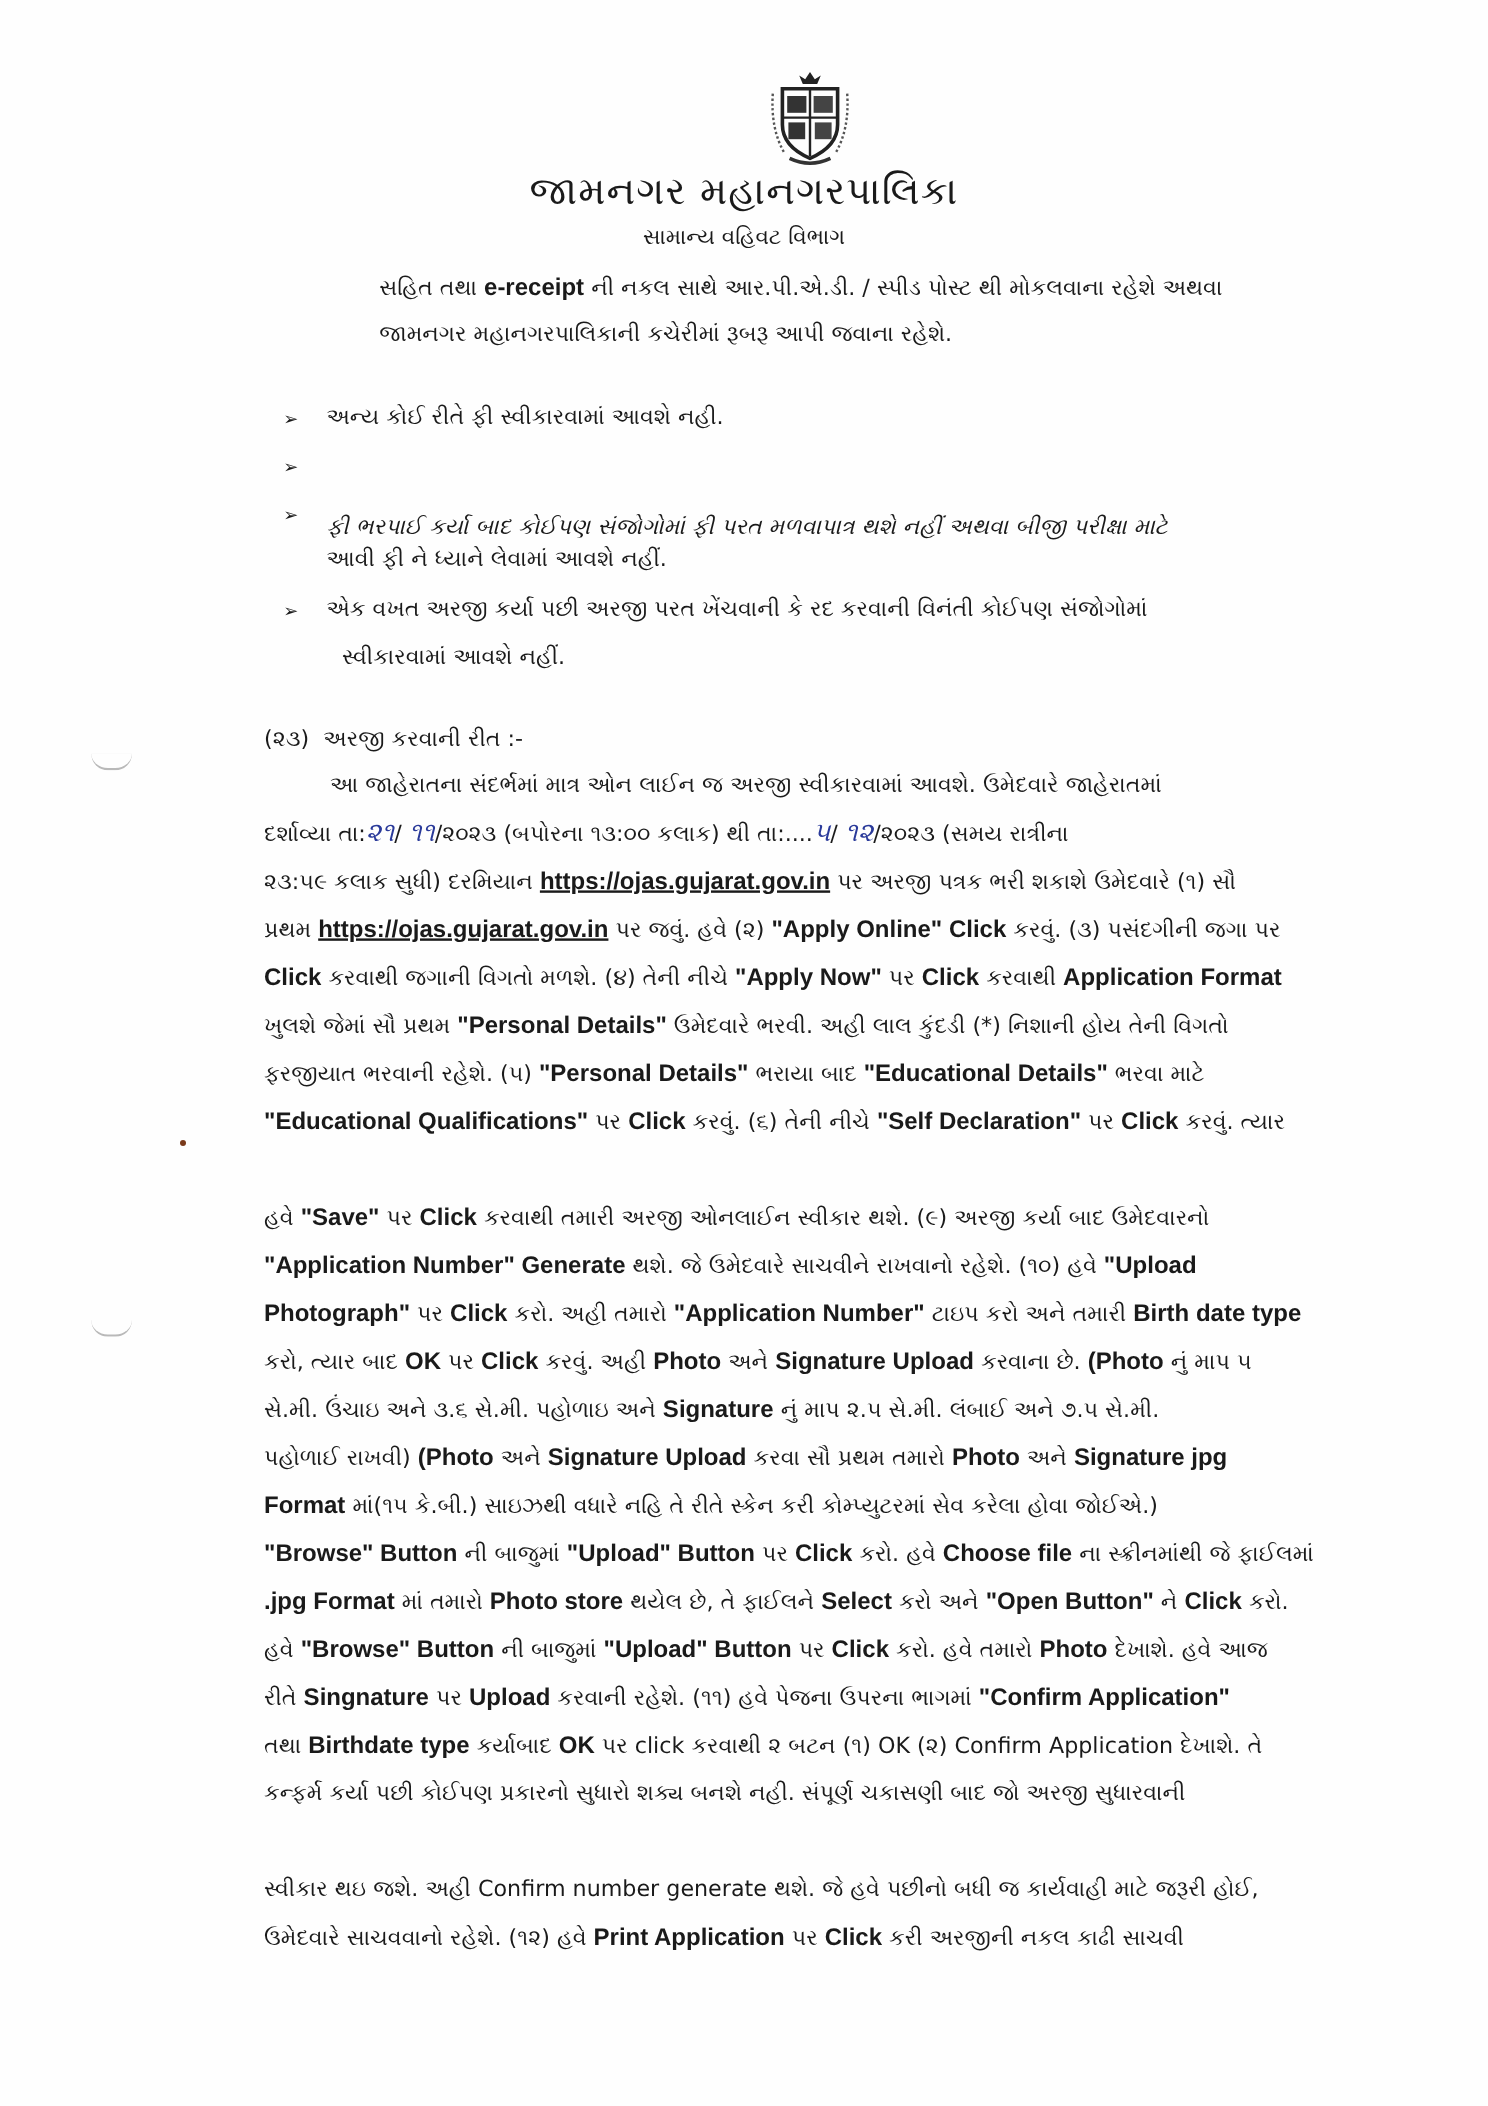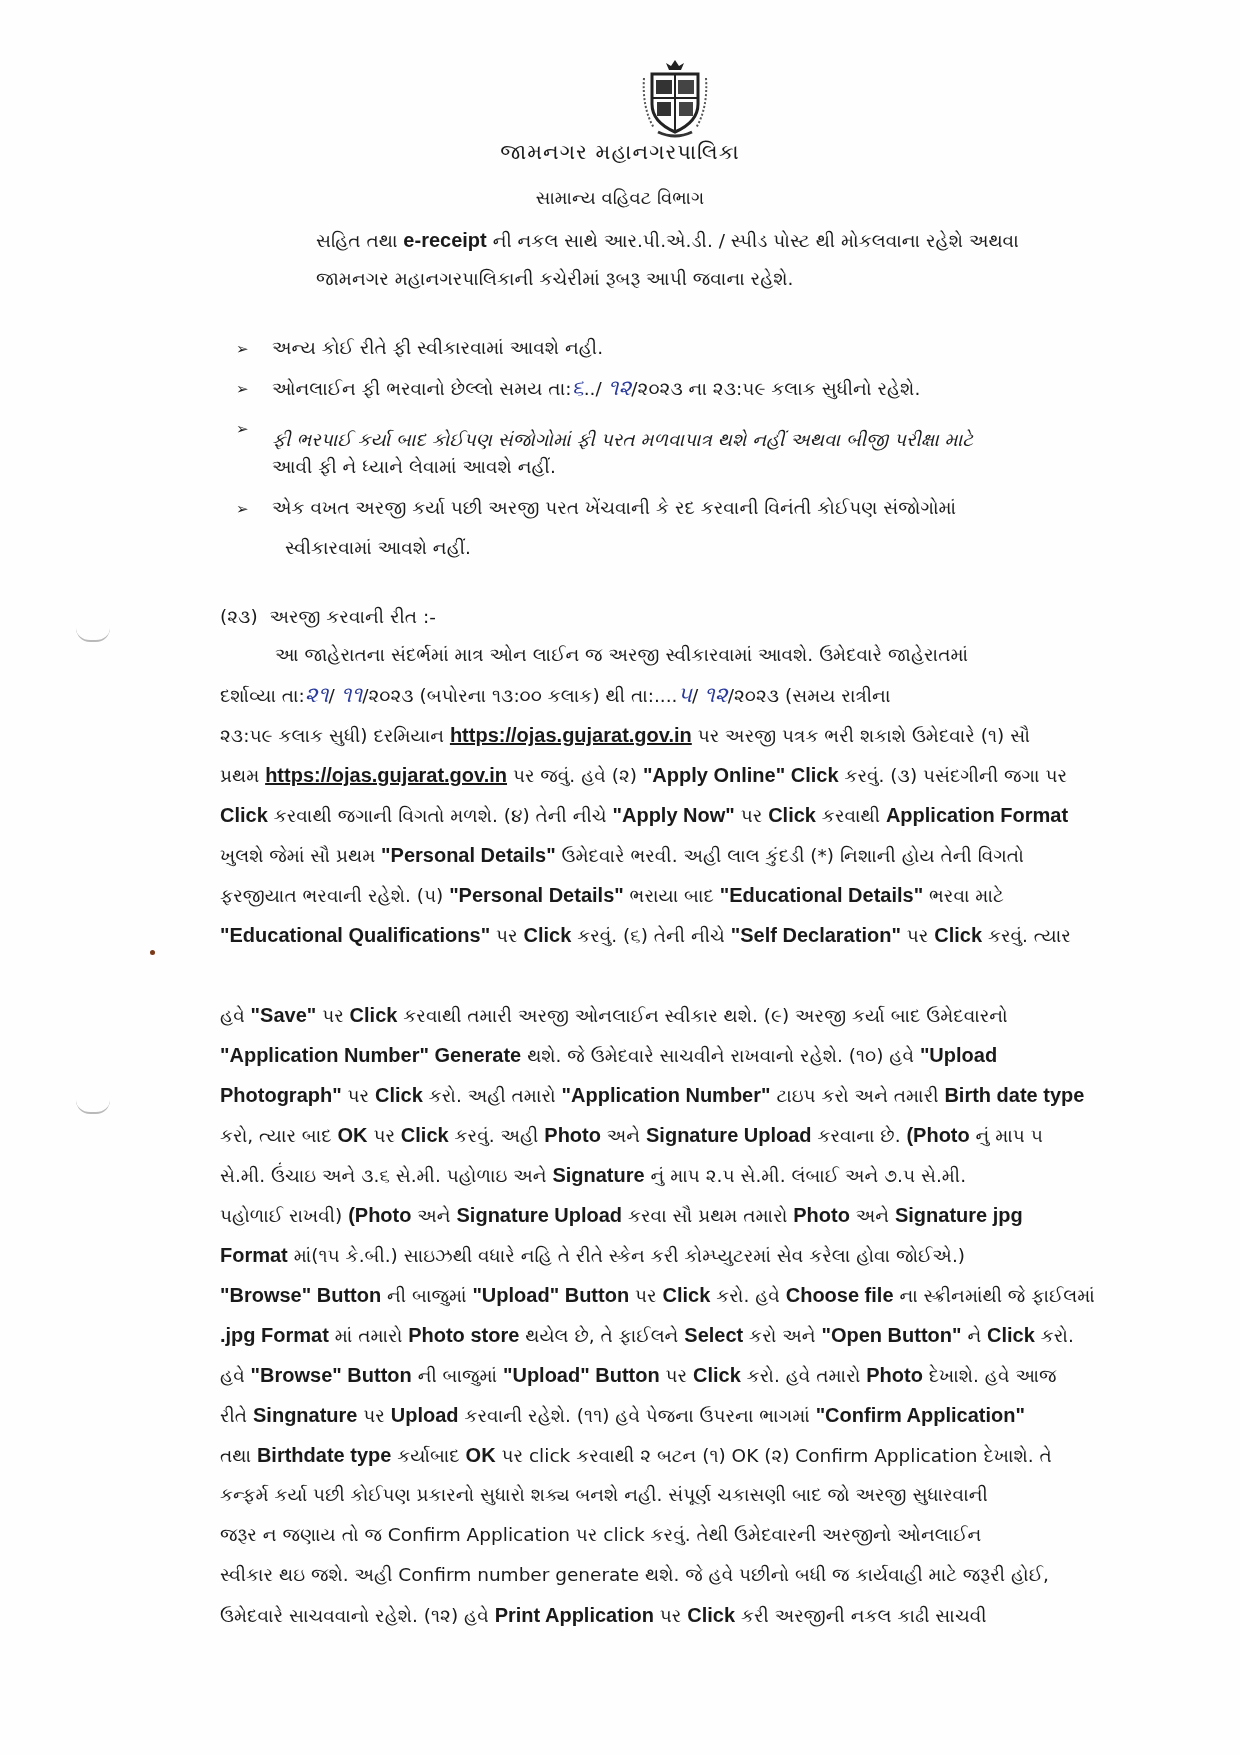--- a/index.html
+++ b/index.html
@@ -3,21 +3,21 @@
 <meta charset="utf-8">
 <style>
   html, body { margin: 0; padding: 0; }
   body {
     width: 1240px; height: 1755px; background: #fefefe; position: relative;
     overflow: hidden; color: #1a1a1a;
     font-family: "DejaVu Sans", "Liberation Sans", sans-serif;
   }
   .page { position: absolute; left: 0; top: 0; width: 1240px; height: 1755px; }
   .emblem { position: absolute; left: 640px; top: 58px; width: 70px; height: 82px; }
-  .org-title { position: absolute; left: 0; width: 1240px; top: 140px; text-align: center; font-size: 21px; letter-spacing: 1px; }
+  .org-title { position: absolute; left: 0; width: 1240px; top: 140px; text-align: center; font-size: 32px; letter-spacing: 1px; }
   .dept-title { position: absolute; left: 0; width: 1240px; top: 187px; text-align: center; font-size: 18px; }
   .line { position: absolute; left: 0; white-space: nowrap; font-size: 18.5px; line-height: 24px; }
   .b { font-family: "Liberation Sans", sans-serif; font-weight: bold; font-size: 20px; }
   .u { text-decoration: underline; }
   .hand { color: #2a3a9a; font-family: "DejaVu Serif", serif; font-style: italic; font-size: 22px; }
   .bullet { position: absolute; font-size: 15px; left: 236px; }
   .punch { position: absolute; width: 34px; height: 12px; border-bottom: 2px solid #b9b9b9; border-radius: 0 0 20px 20px; }
   .dot { position: absolute; width: 5px; height: 5px; border-radius: 50%; background: #7a3a1a; }
 </style>
 </head>
@@ -45,23 +45,20 @@
     <span>સહિત તથા</span>
     <span class="b">e-receipt</span>
     <span> ની નકલ સાથે આર.પી.એ.ડી. / સ્પીડ પોસ્ટ થી મોકલવાના રહેશે અથવા</span>
   </div>
   <div class="line" style="left:316px; top:267px;">જામનગર મહાનગરપાલિકાની કચેરીમાં રૂબરૂ આપી જવાના રહેશે.</div>
 
   <span class="bullet" style="top:340px;">➢</span>
   <div class="line" style="left:272px; top:336px;">અન્ય કોઈ રીતે ફી સ્વીકારવામાં આવશે નહી.</div>
 
   <span class="bullet" style="top:380px;">➢</span>
-  <div class="line" style="left:272px; top:376px;">
-    <span>ઓનલાઈન ફી ભરવાનો છેલ્લો સમય તા:</span><span class="hand">૬</span><span>../</span> <span class="hand">૧૨</span><span>/૨૦૨૩ ના ૨૩:૫૯ કલાક સુધીનો રહેશે.</span>
-  </div>
 
   <span class="bullet" style="top:420px;">➢</span>
   <div class="line" style="left:272px; top:428px;font-style:italic;">ફી ભરપાઈ કર્યા બાદ કોઈપણ સંજોગોમાં ફી પરત મળવાપાત્ર થશે નહીં અથવા બીજી પરીક્ષા માટે</div>
   <div class="line" style="left:272px; top:455px;">આવી ફી ને ધ્યાને લેવામાં આવશે નહીં.</div>
 
   <span class="bullet" style="top:500px;">➢</span>
   <div class="line" style="left:272px; top:496px;">એક વખત અરજી કર્યા પછી અરજી પરત ખેંચવાની કે રદ કરવાની વિનંતી કોઈપણ સંજોગોમાં</div>
   <div class="line" style="left:285px; top:536px;">સ્વીકારવામાં આવશે નહીં.</div>
 
   <div class="line" style="left:220px; top:605px;">
@@ -143,23 +140,20 @@
   <div class="line" style="left:220px; top:1403px;">
     <span>રીતે  </span><span class="b">Singnature</span><span>  પર  </span><span class="b">Upload</span><span> કરવાની રહેશે. (૧૧) હવે પેજના ઉપરના ભાગમાં </span><span class="b">"Confirm Application"</span>
   </div>
 
   <div class="line" style="left:220px; top:1443px;">
     <span>તથા </span><span class="b">Birthdate type</span><span> કર્યાબાદ </span><span class="b">OK</span><span> પર </span><span>click</span><span> કરવાથી ૨ બટન (૧) OK (૨) Confirm Application દેખાશે. તે</span>
   </div>
 
   <div class="line" style="left:220px; top:1483px;">કન્ફર્મ કર્યા પછી કોઈપણ પ્રકારનો સુધારો શક્ય બનશે નહી. સંપૂર્ણ ચકાસણી બાદ જો અરજી સુધારવાની</div>
 
-  <div class="line" style="left:220px; top:1523px;">
-    <span>જરૂર ન જણાય તો જ </span><span>Confirm Application</span><span> પર </span><span>click</span><span> કરવું. તેથી ઉમેદવારની અરજીનો ઓનલાઈન</span>
-  </div>
 
   <div class="line" style="left:220px; top:1563px;">
     <span>સ્વીકાર થઇ જશે. અહી </span><span>Confirm number generate</span><span> થશે. જે હવે પછીનો બધી જ કાર્યવાહી માટે જરૂરી હોઈ,</span>
   </div>
 
   <div class="line" style="left:220px; top:1603px;">
     <span>ઉમેદવારે સાચવવાનો રહેશે. (૧૨) હવે </span><span class="b">Print Application</span><span> પર </span><span class="b">Click</span><span> કરી અરજીની નકલ કાઢી સાચવી</span>
   </div>
 
   <div class="punch" style="left:76px; top:628px;"></div>

